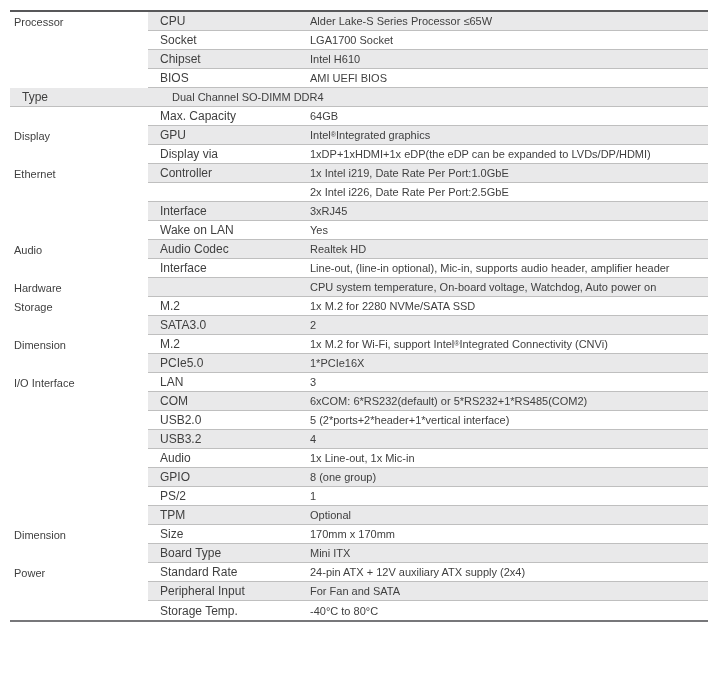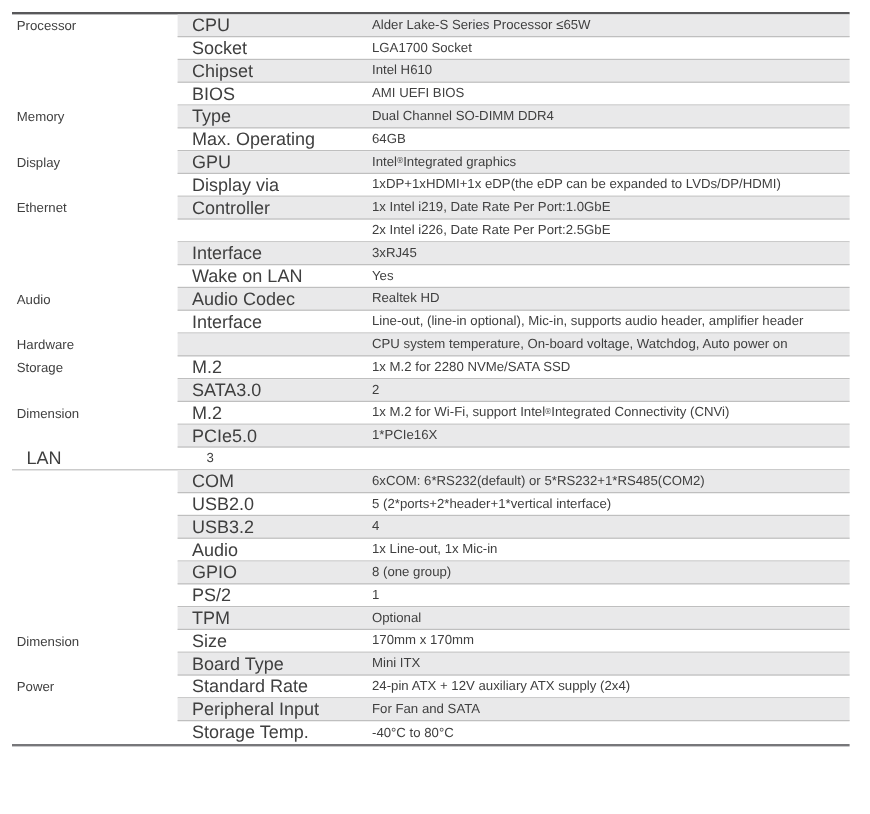--- a/index.html
+++ b/index.html
@@ -40,21 +40,21 @@
     border-bottom: 1px solid #bfbfbf;
     min-width: 0;
   }
   .row:last-child .right { border-bottom: none; }
   .row:nth-child(odd) .right { background: #e9e9ea; }
   .label {
     width: 162px;
     padding-left: 12px;
     display: flex;
     align-items: center;
-    font-size: 15px;
+    font-size: 12px;
     color: #3f3f3f;
     white-space: nowrap;
     overflow: hidden;
     flex-shrink: 0;
   }
   .value {
     flex: 1;
     display: flex;
     align-items: center;
     font-size: 11px;
@@ -99,31 +99,30 @@
 
   <div class="row">
     <div class="cat"></div>
     <div class="right">
       <div class="label">BIOS</div>
       <div class="value">AMI UEFI BIOS</div>
     </div>
   </div>
 
   <div class="row">
-    <div class="cat">Memory</div>
     <div class="right">
       <div class="label">Type</div>
       <div class="value">Dual Channel SO-DIMM DDR4</div>
     </div>
   </div>
 
   <div class="row">
     <div class="cat"></div>
     <div class="right">
-      <div class="label">Max. Operating</div>
+      <div class="label">Max. Capacity</div>
       <div class="value">64GB</div>
     </div>
   </div>
 
   <div class="row">
     <div class="cat">Display</div>
     <div class="right">
       <div class="label">GPU</div>
       <div class="value">Intel<sup>®</sup> Integrated graphics</div>
     </div>
@@ -219,20 +218,21 @@
 
   <div class="row">
     <div class="cat"></div>
     <div class="right">
       <div class="label">PCIe5.0</div>
       <div class="value">1*PCIe16X</div>
     </div>
   </div>
 
   <div class="row">
+    <div class="cat">I/O Interface</div>
     <div class="right">
       <div class="label">LAN</div>
       <div class="value">3</div>
     </div>
   </div>
 
   <div class="row">
     <div class="cat"></div>
     <div class="right">
       <div class="label">COM</div>

